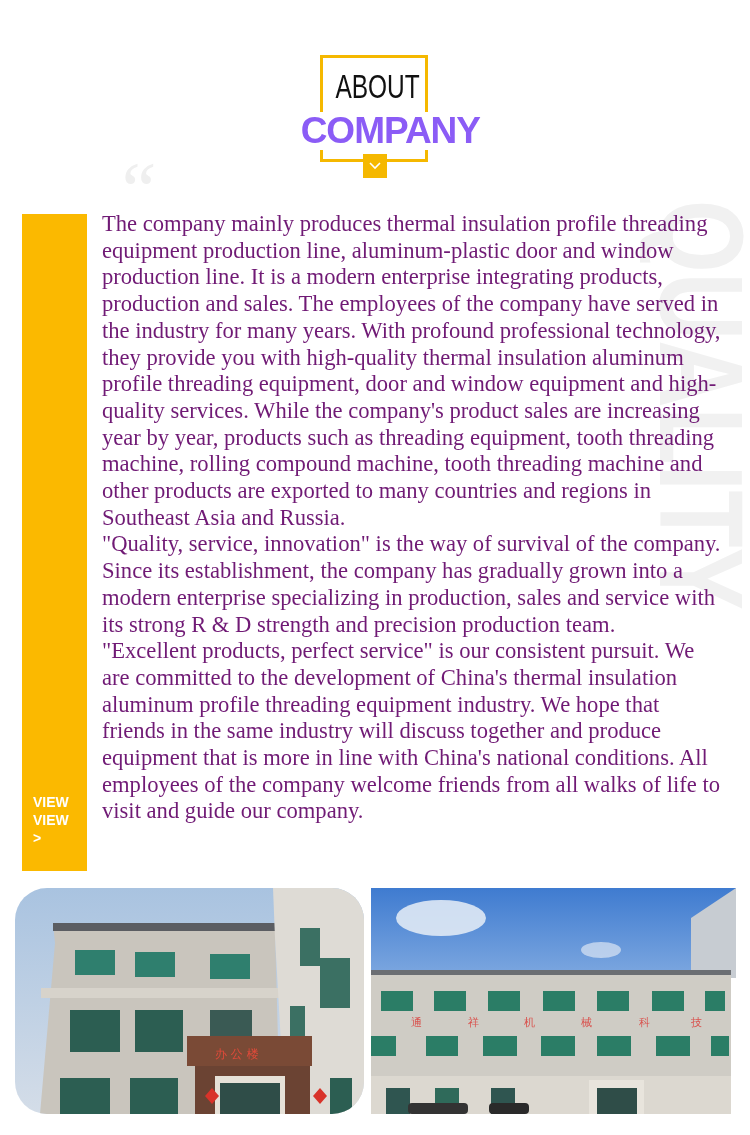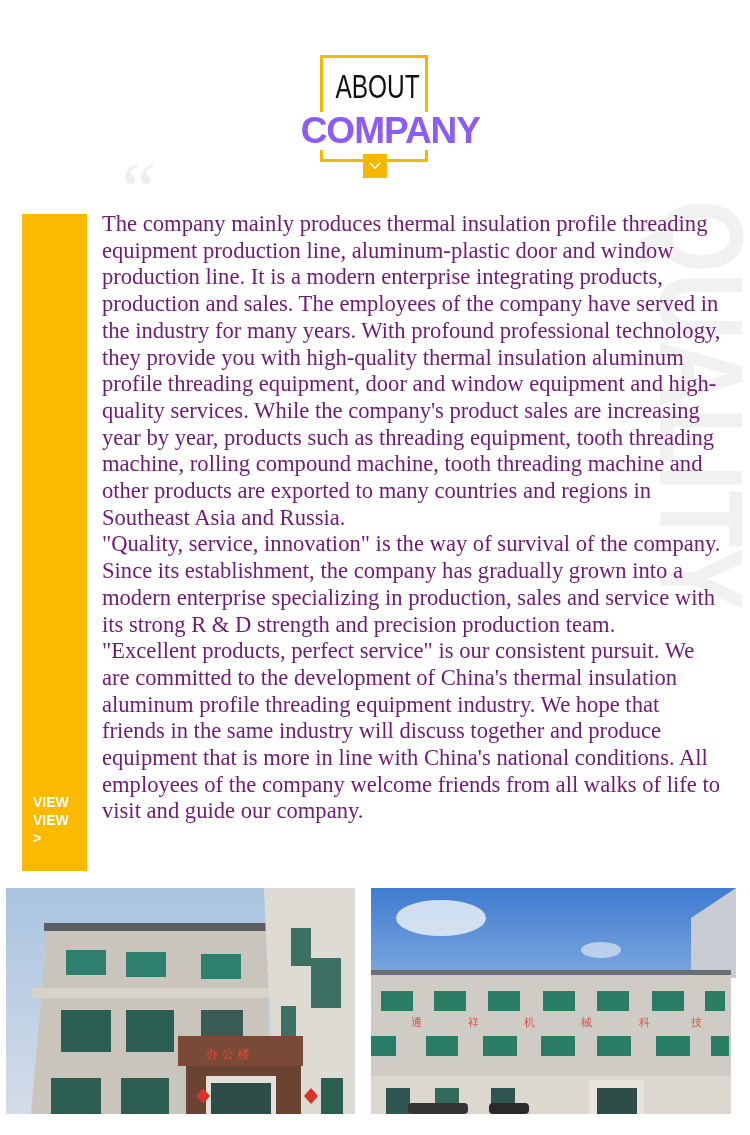--- a/index.html
+++ b/index.html
@@ -41,21 +41,21 @@
     }
     .view-more span { display: block; }
 
     .body-text {
       position: absolute; left: 102px; top: 211px; width: 620px; z-index: 2;
       font-family: "Liberation Serif", serif; font-size: 22.6px; line-height: 26.7px; color: #701a75;
     }
     .body-text p { margin: 0; }
 
     .photo { position: absolute; top: 888px; height: 226px; overflow: hidden; }
-    .photo-left { left: 6px; width: 349px; }
+    .photo-left { left: 15px; width: 349px; border-radius: 32px; }
     .photo-right { left: 371px; width: 365px; }
   </style>
 </head>
 <body>
 
 <div class="title-frame"></div>
 <div class="title-mask"></div>
 <div class="title-about">ABOUT</div>
 <div class="title-company">COMPANY</div>
 <div class="chevron-box">

